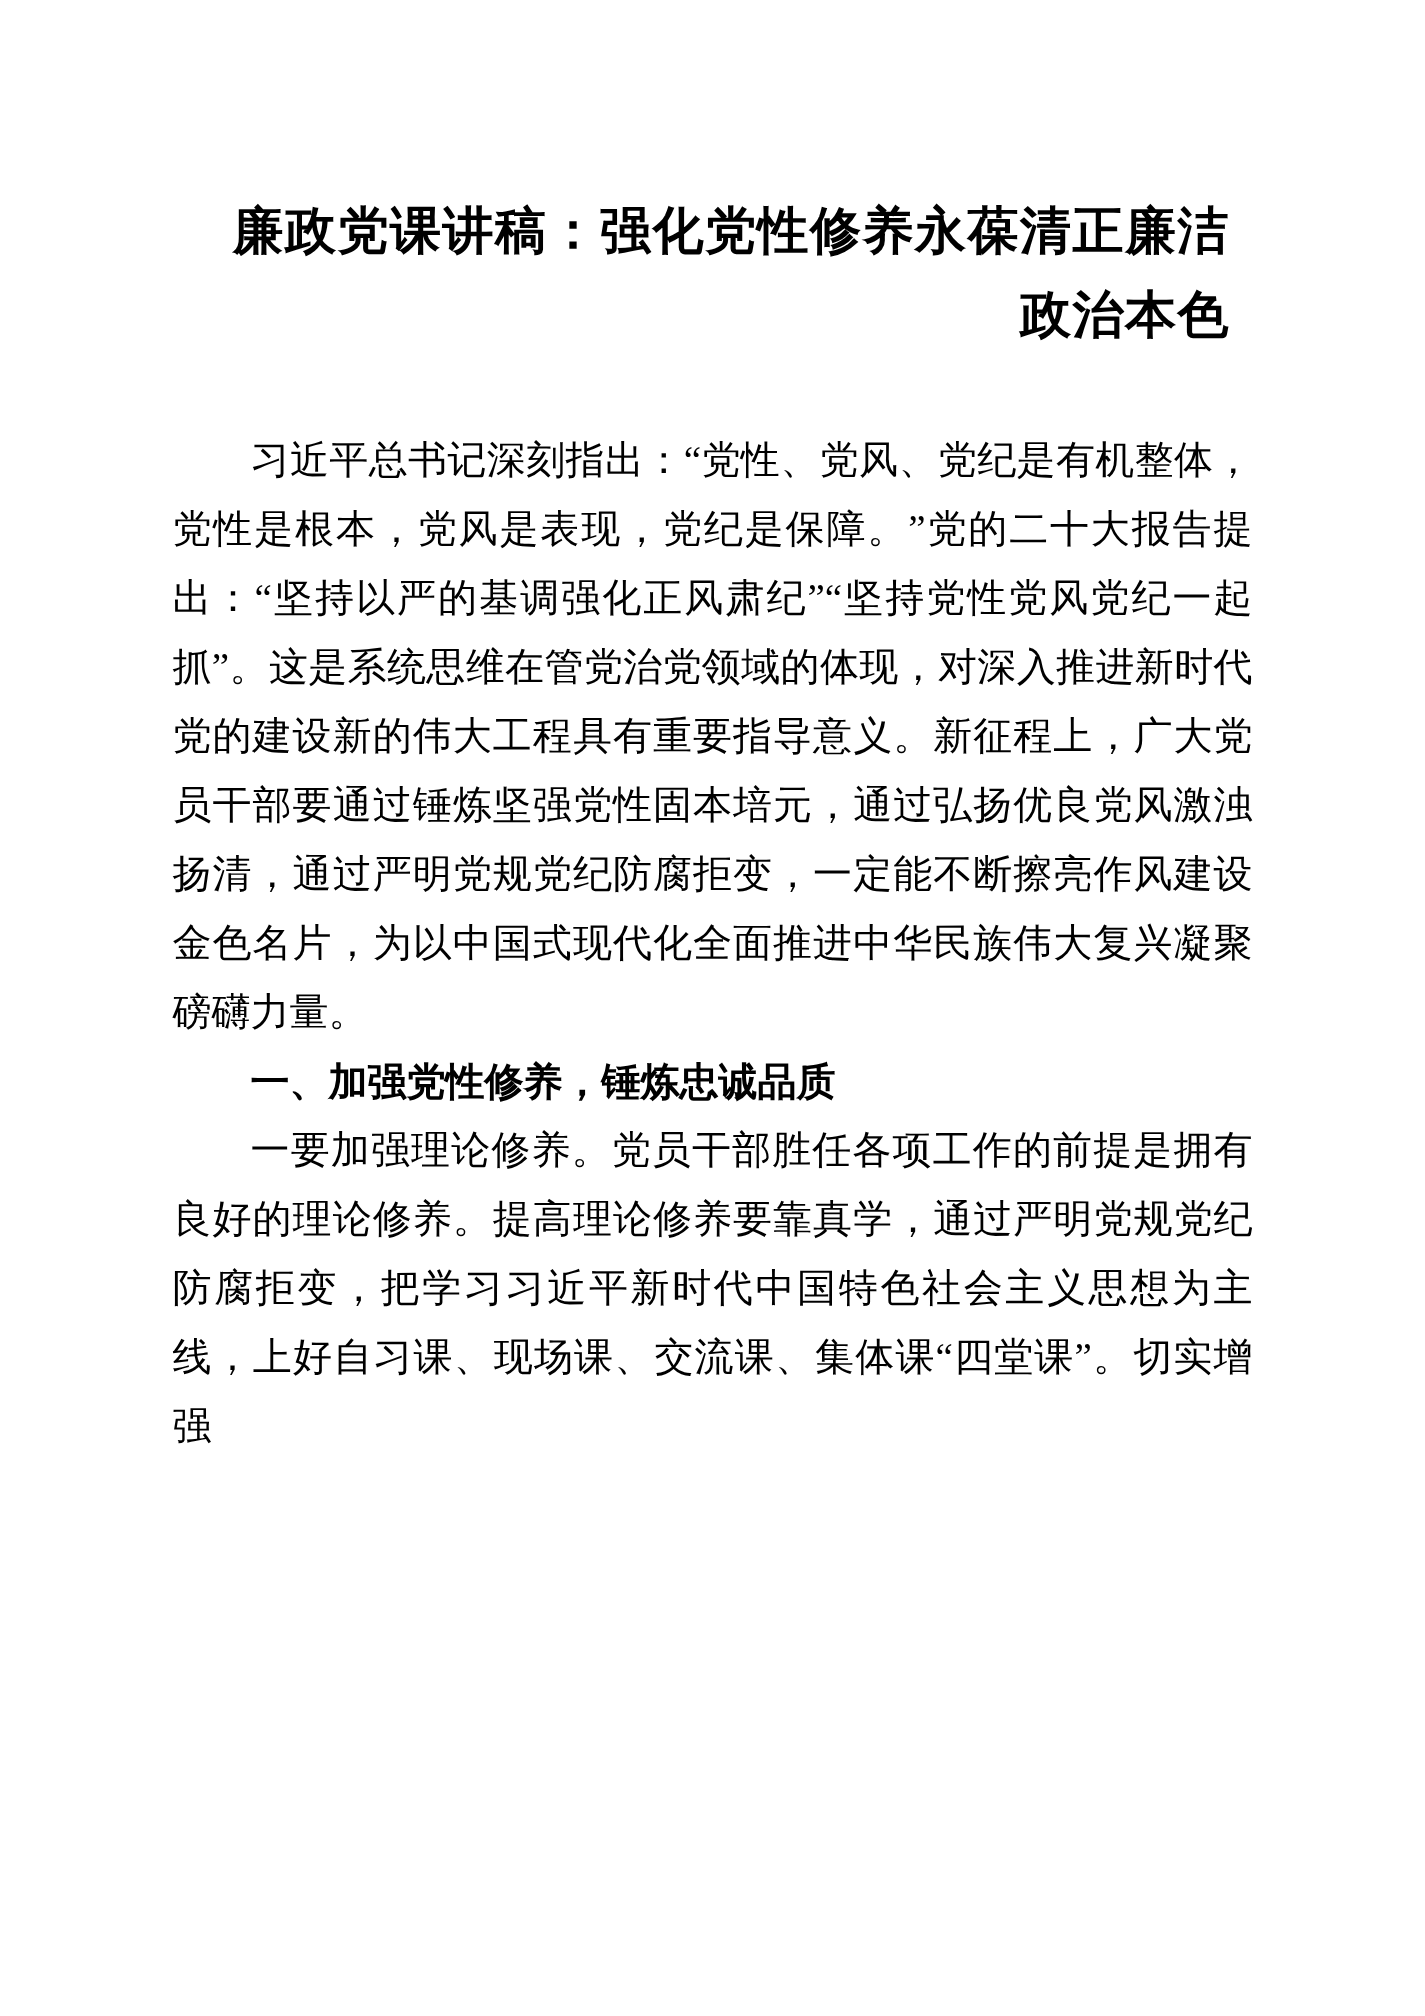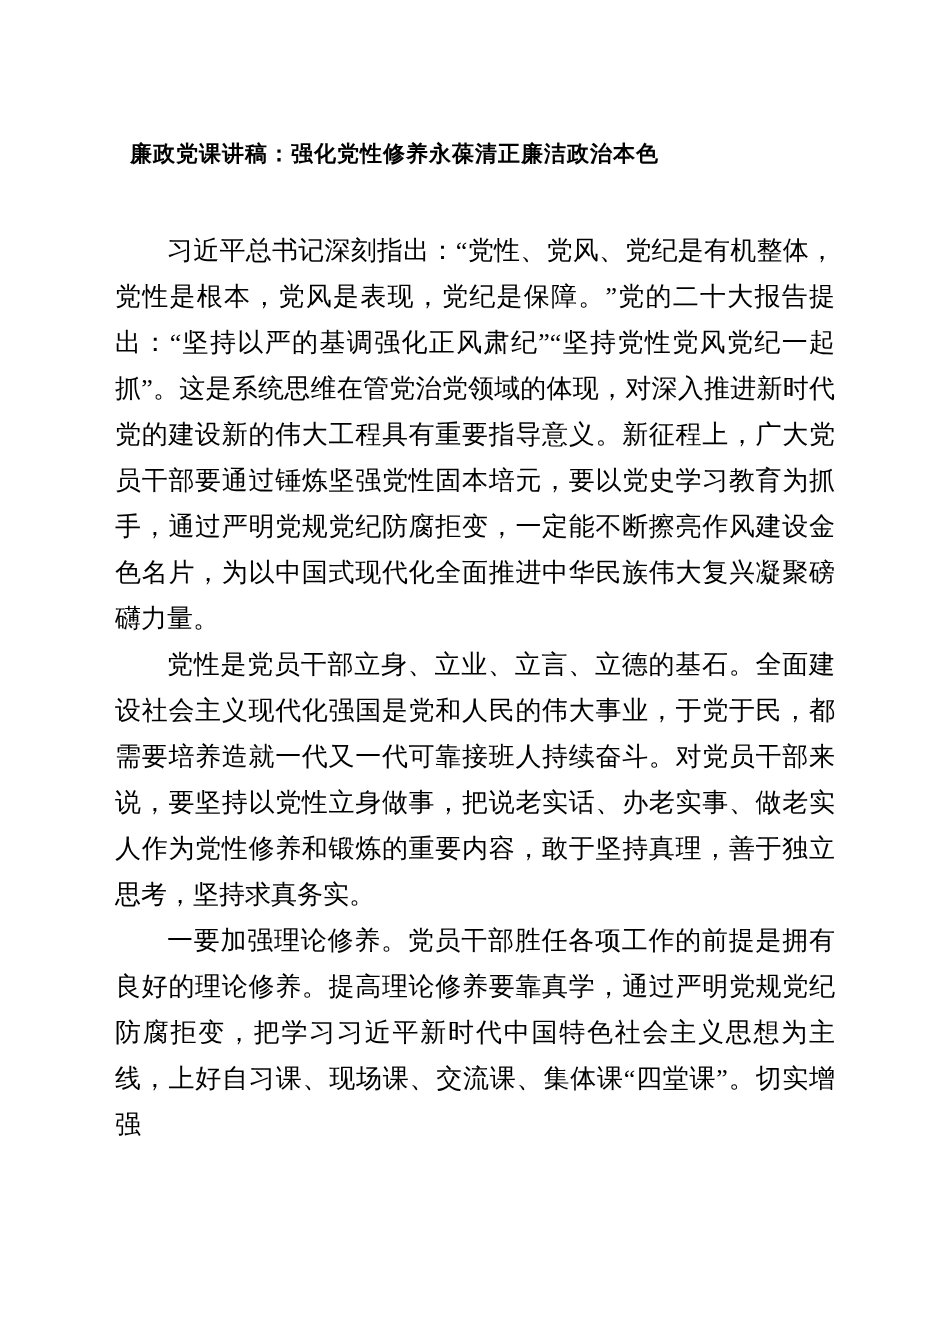--- a/index.html
+++ b/index.html
@@ -16,23 +16,23 @@
     background: #ffffff;
     overflow: hidden;
     color: #000000;
   }
   .content {
     padding: 126px 115px 0 115px;
   }
   .doc-title {
     font-family: "Liberation Sans", "DejaVu Sans", sans-serif;
     font-weight: 700;
-    font-size: 22px;
+    font-size: 34px;
     line-height: 56px;
-    text-align: left;
+    text-align: right;
     letter-spacing: 1px;
     color: #000000;
     margin: 0 auto 46px auto;
     max-width: 690px;
   }
   .para {
     font-family: "Liberation Serif", "DejaVu Serif", serif;
     font-size: 26px;
     line-height: 46px;
     text-align: justify;
@@ -50,20 +50,20 @@
     color: #000000;
   }
 </style>
 </head>
 <body>
 
 <div class="page">
   <div class="content">
     <h1 class="doc-title">廉政党课讲稿：强化党性修养永葆清正廉洁政治本色</h1>
 
-    <p class="para">习近平总书记深刻指出：“党性、党风、党纪是有机整体，党性是根本，党风是表现，党纪是保障。”党的二十大报告提出：“坚持以严的基调强化正风肃纪”“坚持党性党风党纪一起抓”。这是系统思维在管党治党领域的体现，对深入推进新时代党的建设新的伟大工程具有重要指导意义。新征程上，广大党员干部要通过锤炼坚强党性固本培元，要以党史学习教育为抓手，通过严明党规党纪防腐拒变，一定能不断擦亮作风建设金色名片，为以中国式现代化全面推进中华民族伟大复兴凝聚磅礴力量。</p>
+    <p class="para">习近平总书记深刻指出：“党性、党风、党纪是有机整体，党性是根本，党风是表现，党纪是保障。”党的二十大报告提出：“坚持以严的基调强化正风肃纪”“坚持党性党风党纪一起抓”。这是系统思维在管党治党领域的体现，对深入推进新时代党的建设新的伟大工程具有重要指导意义。新征程上，广大党员干部要通过锤炼坚强党性固本培元，通过弘扬优良党风激浊扬清，通过严明党规党纪防腐拒变，一定能不断擦亮作风建设金色名片，为以中国式现代化全面推进中华民族伟大复兴凝聚磅礴力量。</p>
 
+    <h2 class="section-heading">一、加强党性修养，锤炼忠诚品质</h2>
 
-    <p class="para">党性是党员干部立身、立业、立言、立德的基石。全面建设社会主义现代化强国是党和人民的伟大事业，于党于民，都需要培养造就一代又一代可靠接班人持续奋斗。对党员干部来说，要坚持以党性立身做事，把说老实话、办老实事、做老实人作为党性修养和锻炼的重要内容，敢于坚持真理，善于独立思考，坚持求真务实。</p>
 
     <p class="para">一要加强理论修养。党员干部胜任各项工作的前提是拥有良好的理论修养。提高理论修养要靠真学，通过严明党规党纪防腐拒变，把学习习近平新时代中国特色社会主义思想为主线，上好自习课、现场课、交流课、集体课“四堂课”。切实增强</p>
   </div>
 </div>
 
 </body></html>

